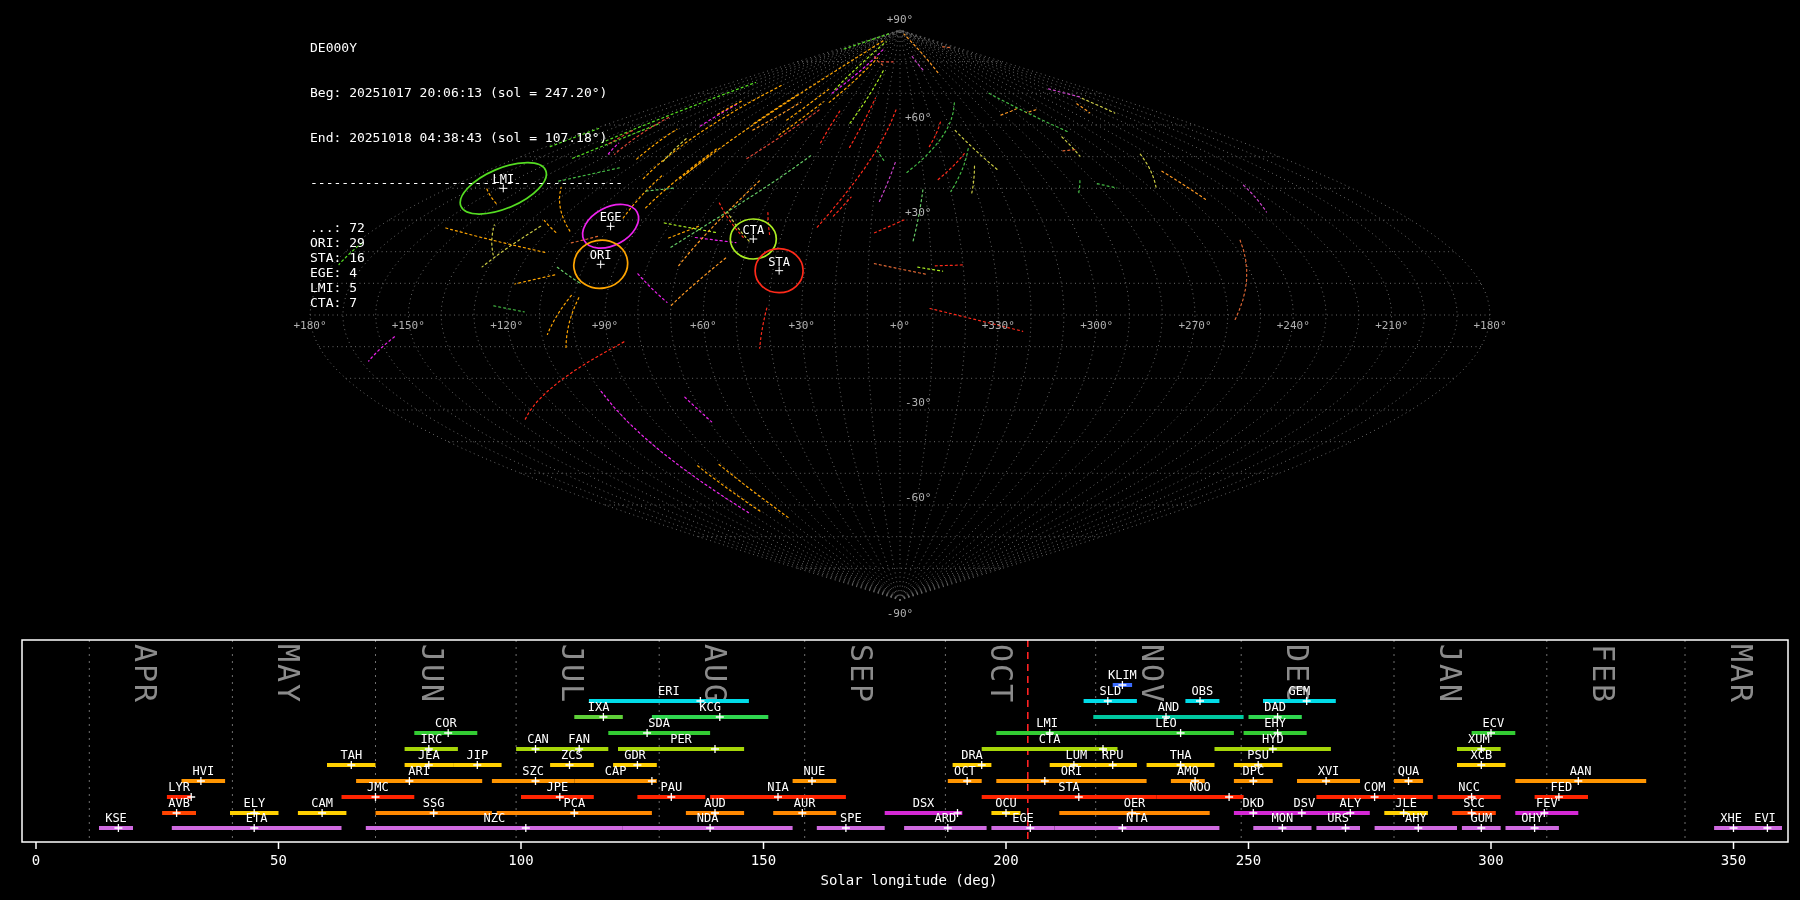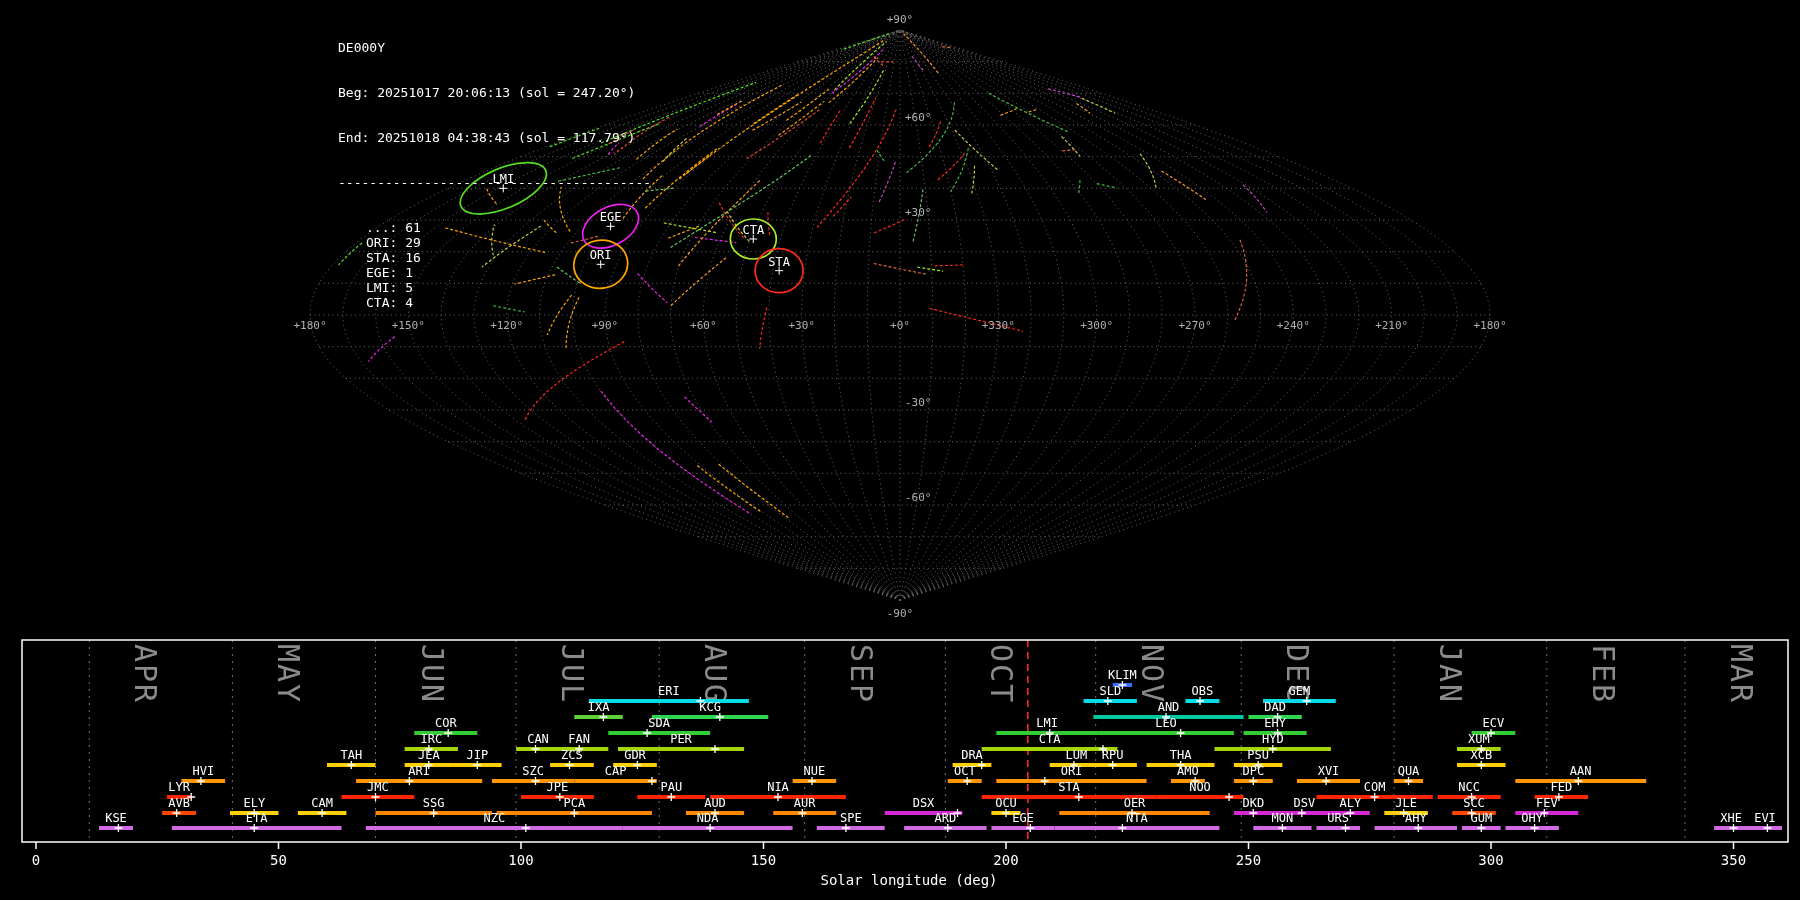--- a/index.html
+++ b/index.html
@@ -1,21 +1,21 @@
 <!DOCTYPE html>
 <html><head>
 <meta charset="utf-8">
 <style>
   html,body{margin:0;padding:0;background:#000;}
   #screen{position:relative;width:1800px;height:900px;background:#000;overflow:hidden;
           font-family:"DejaVu Sans Mono",monospace;}
   #plot{position:absolute;left:0;top:0;}
   .info{position:absolute;left:310px;top:10px;color:#fff;font-size:13px;line-height:15px;
         white-space:pre;z-index:5;}
-  .info div{height:15px;margin-left:28px;}
+  .info div{height:15px;}
 </style>
 </head>
 <body>
 
 <div id="screen">
   <svg id="plot" width="1800" height="900" viewBox="0 0 1800 900">
       <g>
         <g stroke="#8a8a8a" fill="none" stroke-width="1" stroke-dasharray="1 3.5" opacity="0.75">
           <polyline points="900.0,600.0 930.9,590.5 961.7,581.0 992.3,571.5 1022.7,562.0 1052.7,552.5 1082.3,543.0 1111.4,533.5 1140.0,524.0 1167.9,514.5 1195.0,505.0 1221.3,495.5 1246.8,486.0 1271.3,476.5 1294.8,467.0 1317.2,457.5 1338.5,448.0 1358.5,438.5 1377.3,429.0 1394.8,419.5 1411.0,410.0 1425.7,400.5 1439.0,391.0 1450.8,381.5 1461.1,372.0 1469.9,362.5 1477.1,353.0 1482.7,343.5 1486.8,334.0 1489.2,324.5 1490.0,315.0 1489.2,305.5 1486.8,296.0 1482.7,286.5 1477.1,277.0 1469.9,267.5 1461.1,258.0 1450.8,248.5 1439.0,239.0 1425.7,229.5 1411.0,220.0 1394.8,210.5 1377.3,201.0 1358.5,191.5 1338.5,182.0 1317.2,172.5 1294.8,163.0 1271.3,153.5 1246.8,144.0 1221.3,134.5 1195.0,125.0 1167.9,115.5 1140.0,106.0 1111.4,96.5 1082.3,87.0 1052.7,77.5 1022.7,68.0 992.3,58.5 961.7,49.0 930.9,39.5 900.0,30.0"></polyline>
           <polyline points="900.0,600.0 929.2,590.5 958.2,581.0 987.2,571.5 1015.9,562.0 1044.2,552.5 1072.2,543.0 1099.7,533.5 1126.6,524.0 1153.0,514.5 1178.6,505.0 1203.5,495.5 1227.5,486.0 1250.7,476.5 1272.9,467.0 1294.0,457.5 1314.1,448.0 1333.0,438.5 1350.8,429.0 1367.3,419.5 1382.6,410.0 1396.5,400.5 1409.0,391.0 1420.2,381.5 1429.9,372.0 1438.2,362.5 1445.0,353.0 1450.4,343.5 1454.2,334.0 1456.5,324.5 1457.2,315.0 1456.5,305.5 1454.2,296.0 1450.4,286.5 1445.0,277.0 1438.2,267.5 1429.9,258.0 1420.2,248.5 1409.0,239.0 1396.5,229.5 1382.6,220.0 1367.3,210.5 1350.8,201.0 1333.0,191.5 1314.1,182.0 1294.0,172.5 1272.9,163.0 1250.7,153.5 1227.5,144.0 1203.5,134.5 1178.6,125.0 1153.0,115.5 1126.6,106.0 1099.7,96.5 1072.2,87.0 1044.2,77.5 1015.9,68.0 987.2,58.5 958.2,49.0 929.2,39.5 900.0,30.0"></polyline>
@@ -508,17 +508,17 @@
         <line x1="1491.0" y1="842" x2="1491.0" y2="849" stroke="#ffffff" stroke-width="1.5"></line>
         <text x="1491.0" y="865" text-anchor="middle" fill="#ffffff" font-size="14">300</text>
         <line x1="1733.5" y1="842" x2="1733.5" y2="849" stroke="#ffffff" stroke-width="1.5"></line>
         <text x="1733.5" y="865" text-anchor="middle" fill="#ffffff" font-size="14">350</text>
         <text x="909.0" y="885" text-anchor="middle" fill="#ffffff" font-size="14">Solar longitude (deg)</text>
       </g>
     </svg>
   <div class="info">
     <div>DE000Y</div>
     <div>Beg: 20251017 20:06:13 (sol = 247.20°)</div>
-    <div>End: 20251018 04:38:43 (sol = 117.79°)</div>
+    <div>End: 20251018 04:38:43 (sol = 107.18°)</div>
     <div>----------------------------------------</div>
-    <div id="info-counts"><div>...: 61</div><div>ORI: 29</div><div>STA: 16</div><div>EGE: 1</div><div>LMI: 5</div><div>CTA: 4</div></div>
+    <div id="info-counts"><div>...: 72</div><div>ORI: 29</div><div>STA: 16</div><div>EGE: 4</div><div>LMI: 5</div><div>CTA: 7</div></div>
   </div>
 </div>
 
 </body></html>

